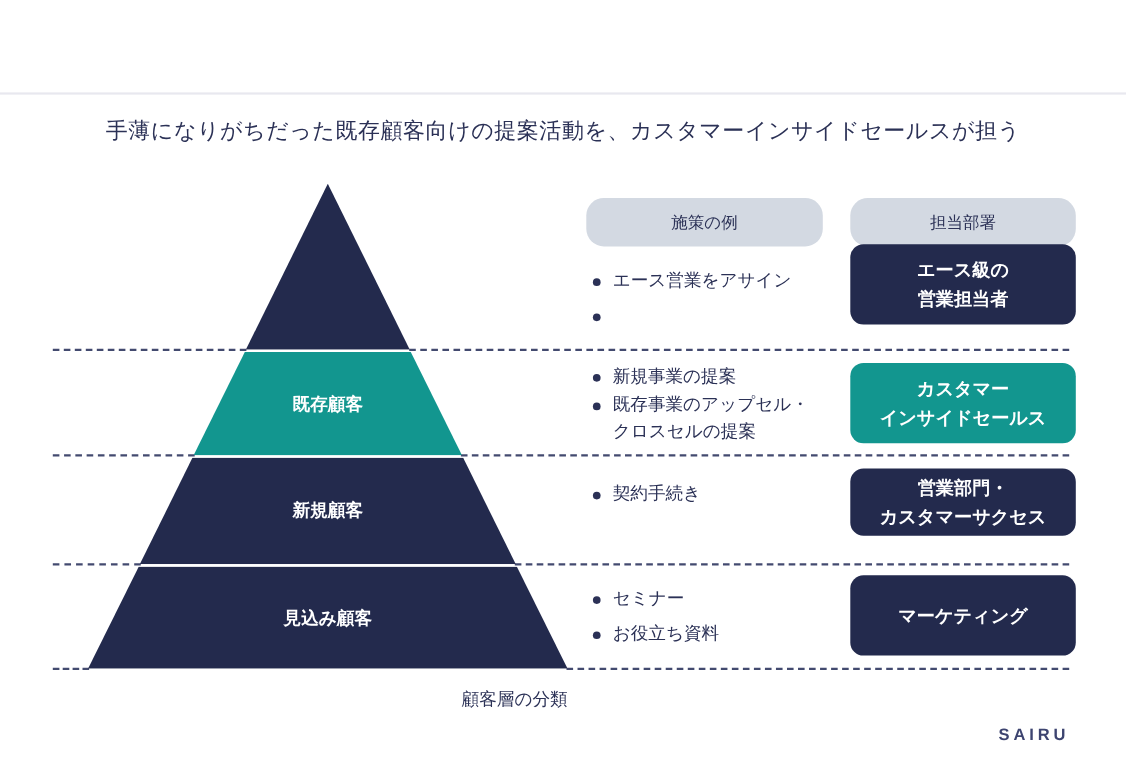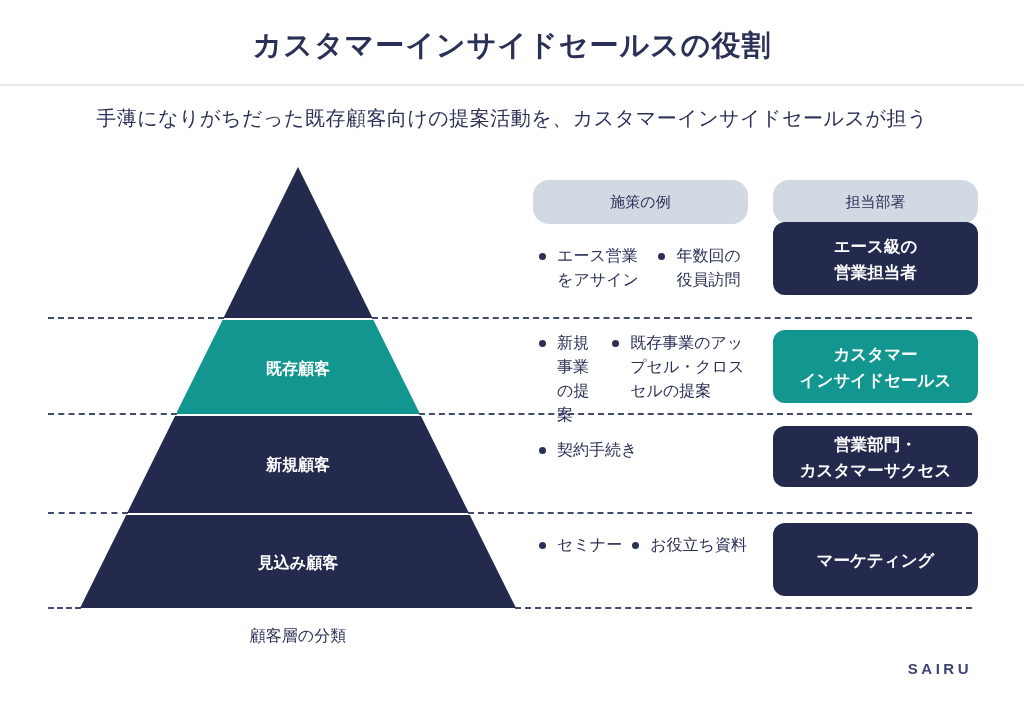--- a/index.html
+++ b/index.html
@@ -29,37 +29,37 @@
   .layer.l1 { top:0;     height:151px; clip-path:polygon(50% 0%, 67.1% 100%, 32.9% 100%); }
   .layer.l2 { top:153px; height:94px;  background:var(--teal);
               clip-path:polygon(32.7% 0%, 67.3% 0%, 78% 100%, 22% 100%); }
   .layer.l3 { top:249px; height:97px;  clip-path:polygon(21.8% 0%, 78.2% 0%, 89.2% 100%, 10.8% 100%); }
   .layer.l4 { top:348px; height:93px;  clip-path:polygon(10.6% 0%, 89.4% 0%, 100% 100%, 0% 100%); }
   .layer-label {
     position:absolute; left:0; width:100%; text-align:center; z-index:3;
     color:#ffffff; font-weight:700; font-size:16px; line-height:23px; white-space:pre-line;
   }
   .caption {
-    position:absolute; left:80px; top:626px; width:436px; text-align:center;
+    position:absolute; left:80px; top:626px; width:436px; text-align:right;
     font-size:16px; font-weight:500; color:var(--text-navy);
   }
 
   
   .pill {
     position:absolute; top:180px; height:44px; border-radius:16px;
     background:var(--pill-bg); color:var(--text-navy); font-size:15px; font-weight:500;
     display:flex; align-items:center; justify-content:center;
   }
   .pill.measures-pill   { left:533px; width:215px; }
   .pill.department-pill { left:773px; width:205px; }
 
   
-  .measures { position:absolute; left:537px; width:210px; display:flex; }
+  .measures { position:absolute; left:537px; width:210px; display:flex; flex-direction:column; }
   .measures.r1 { top:244px; gap:8px; }
-  .measures.r2 { top:331px; gap:18px; }
+  .measures.r2 { top:331px; gap:2px; }
   .measures.r3 { top:438px; gap:24px; }
   .measures.r4 { top:533px; gap:8px; }
   .m-item { display:flex; align-items:flex-start; font-size:16px; line-height:24px; color:var(--text-navy); }
   .m-item .dot { flex:0 0 auto; width:7px; height:7px; border-radius:50%; background:var(--text-navy); margin:9px 11px 0 2px; }
 
   
   .dept-box {
     position:absolute; left:773px; width:205px; border-radius:12px; background:var(--navy);
     display:flex; align-items:center; justify-content:center; text-align:center;
     color:#ffffff; font-weight:700; font-size:16.5px; line-height:26px; white-space:pre-line;
@@ -72,21 +72,20 @@
   .logo {
     position:absolute; top:660px; right:52px;
     font-size:15px; font-weight:700; letter-spacing:3.5px; color:var(--logo-navy);
   }
 </style>
 </head>
 <body>
 
 <div class="canvas">
 
-  <div class="title">カスタマーインサイドセールスの役割</div>
   <div class="divider"></div>
   <div class="subtitle">手薄になりがちだった既存顧客向けの提案活動を、カスタマーインサイドセールスが担う</div>
 
   <div class="dash" style="top:317px; left:48px;  width:176px;"></div>
   <div class="dash" style="top:317px; left:372px; width:600px;"></div>
   <div class="dash" style="top:413px; left:48px;  width:129px;"></div>
   <div class="dash" style="top:413px; left:419px; width:553px;"></div>
   <div class="dash" style="top:512px; left:48px;  width:80px;"></div>
   <div class="dash" style="top:512px; left:468px; width:504px;"></div>
   <div class="dash" style="top:607px; left:48px;  width:33px;"></div>
@@ -106,21 +105,20 @@
   <div class="pill measures-pill">施策の例</div>
   <div class="pill department-pill">担当部署</div>
 
   <div class="measures r1">
     <div class="m-item">
       <span class="dot"></span>
       <span>エース営業をアサイン</span>
     </div>
     <div class="m-item">
       <span class="dot"></span>
-      <span>年数回の役員訪問</span>
     </div>
   </div>
   <div class="dept-box b1">エース級の
 営業担当者</div>
 
   <div class="measures r2">
     <div class="m-item">
       <span class="dot"></span>
       <span>新規事業の提案</span>
     </div>

